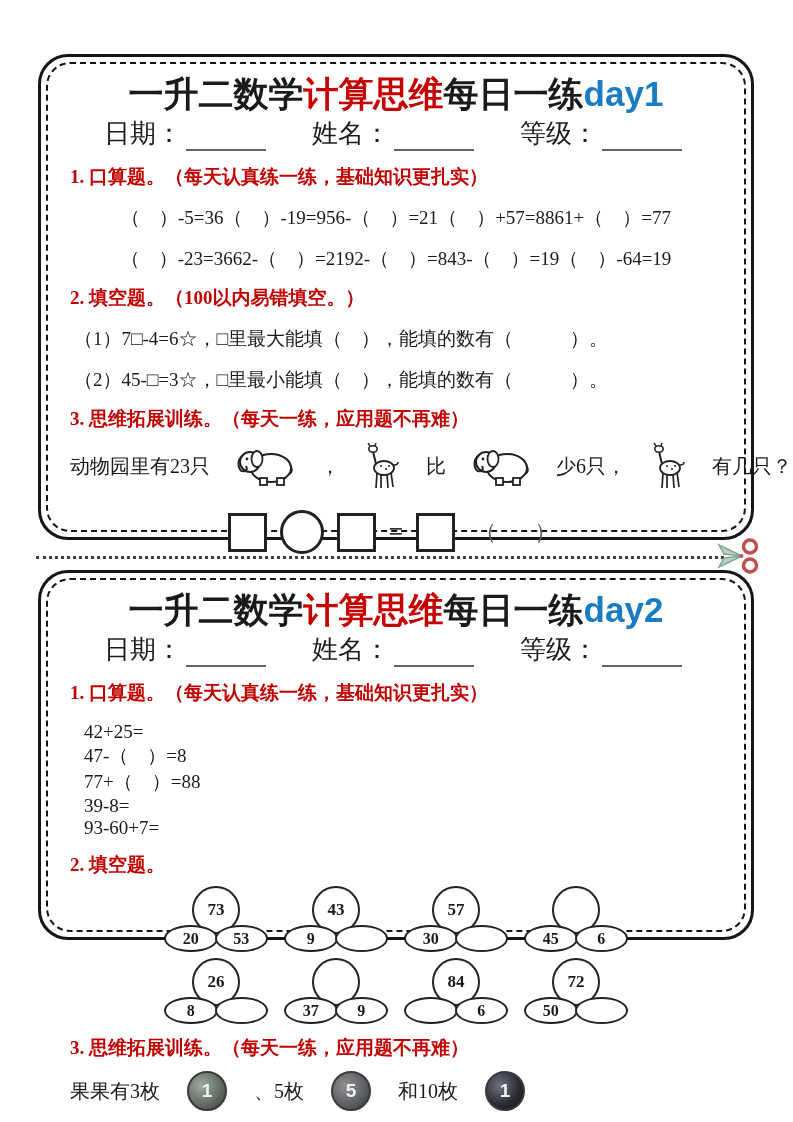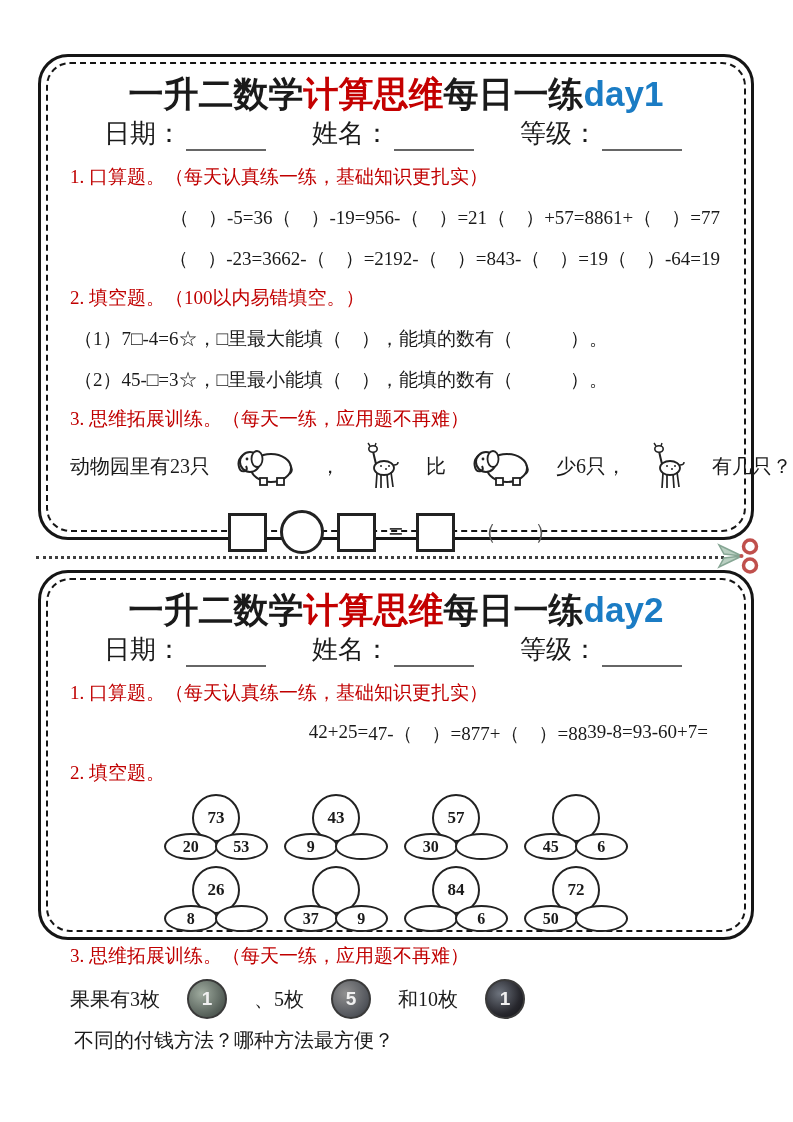--- a/index.html
+++ b/index.html
@@ -10,22 +10,22 @@
   .card{position:absolute;left:38px;width:716px;border:3px solid #151515;border-radius:30px;background:#fff;box-sizing:border-box;}
   .card-day1{top:54px;height:486px;padding-left:11px;}
   .card-day2{top:570px;height:370px;}
   .card-inner{position:absolute;inset:5px;border:2px dashed #151515;border-radius:24px;padding:6px 22px 0 22px;box-sizing:border-box;}
   .ws-title{text-align:center;font-family:"Liberation Sans","DejaVu Sans",sans-serif;font-weight:bold;font-size:35px;line-height:44px;margin-top:2px;white-space:nowrap;}
   .ws-title .hl{color:#c40000;}
   .ws-title .day{color:#1b7cc4;}
   .fields{display:flex;justify-content:space-between;font-size:26px;padding:0 40px 0 34px;}
   .field{display:flex;align-items:flex-end;}
   .blank{display:inline-block;width:80px;border-bottom:2px solid #666;height:20px;margin-left:4px;}
-  .sec-heading{color:#c00000;font-weight:normal;font-size:19px;margin-top:13px;white-space:nowrap;}
-  .eq-row{display:flex;justify-content:flex-end;font-size:19px;margin-top:15px;padding:0 2px;white-space:nowrap;}
+  .sec-heading{color:#c00000;font-weight:bold;font-size:19px;margin-top:13px;white-space:nowrap;}
+  .eq-row{display:flex;justify-content:center;font-size:19px;margin-top:15px;padding:0 2px;white-space:nowrap;}
   .eq-row span{white-space:nowrap;}
   .fill-item{font-size:19px;margin-top:15px;padding-left:4px;white-space:nowrap;}
   .problem{display:flex;align-items:center;font-size:20px;margin-top:10px;white-space:nowrap;gap:24px;}
   .problem-line2{font-size:20px;margin-top:8px;padding-left:4px;white-space:nowrap;}
   .answer-row{display:flex;align-items:center;justify-content:center;gap:13px;margin-top:20px;}
   .shape-box{width:33px;height:33px;border:3px solid #222;background:#fff;}
   .shape-circle{width:38px;height:38px;border:3px solid #222;border-radius:50%;background:#fff;}
   .answer-eq{font-size:26px;font-weight:bold;color:#333;}
   .answer-paren{font-size:22px;color:#555;letter-spacing:8px;margin-left:6px;}
   
@@ -176,21 +176,21 @@
           <span>姓名：</span>
           <span class="blank"></span>
         </span>
       <span class="field">
           <span>等级：</span>
           <span class="blank"></span>
         </span>
     </div>
 
     <div class="sec-heading">1. 口算题。（每天认真练一练，基础知识更扎实）</div>
-    <div class="eq-row" style="padding:0 14px;">
+    <div class="eq-row" style="padding:0 14px;flex-direction:column;">
       <span>42+25=</span>
       <span>47-（　）=8</span>
       <span>77+（　）=88</span>
       <span>39-8=</span>
       <span>93-60+7=</span>
     </div>
 
     <div class="sec-heading">2. 填空题。</div>
 
     <div class="bonds-row">

